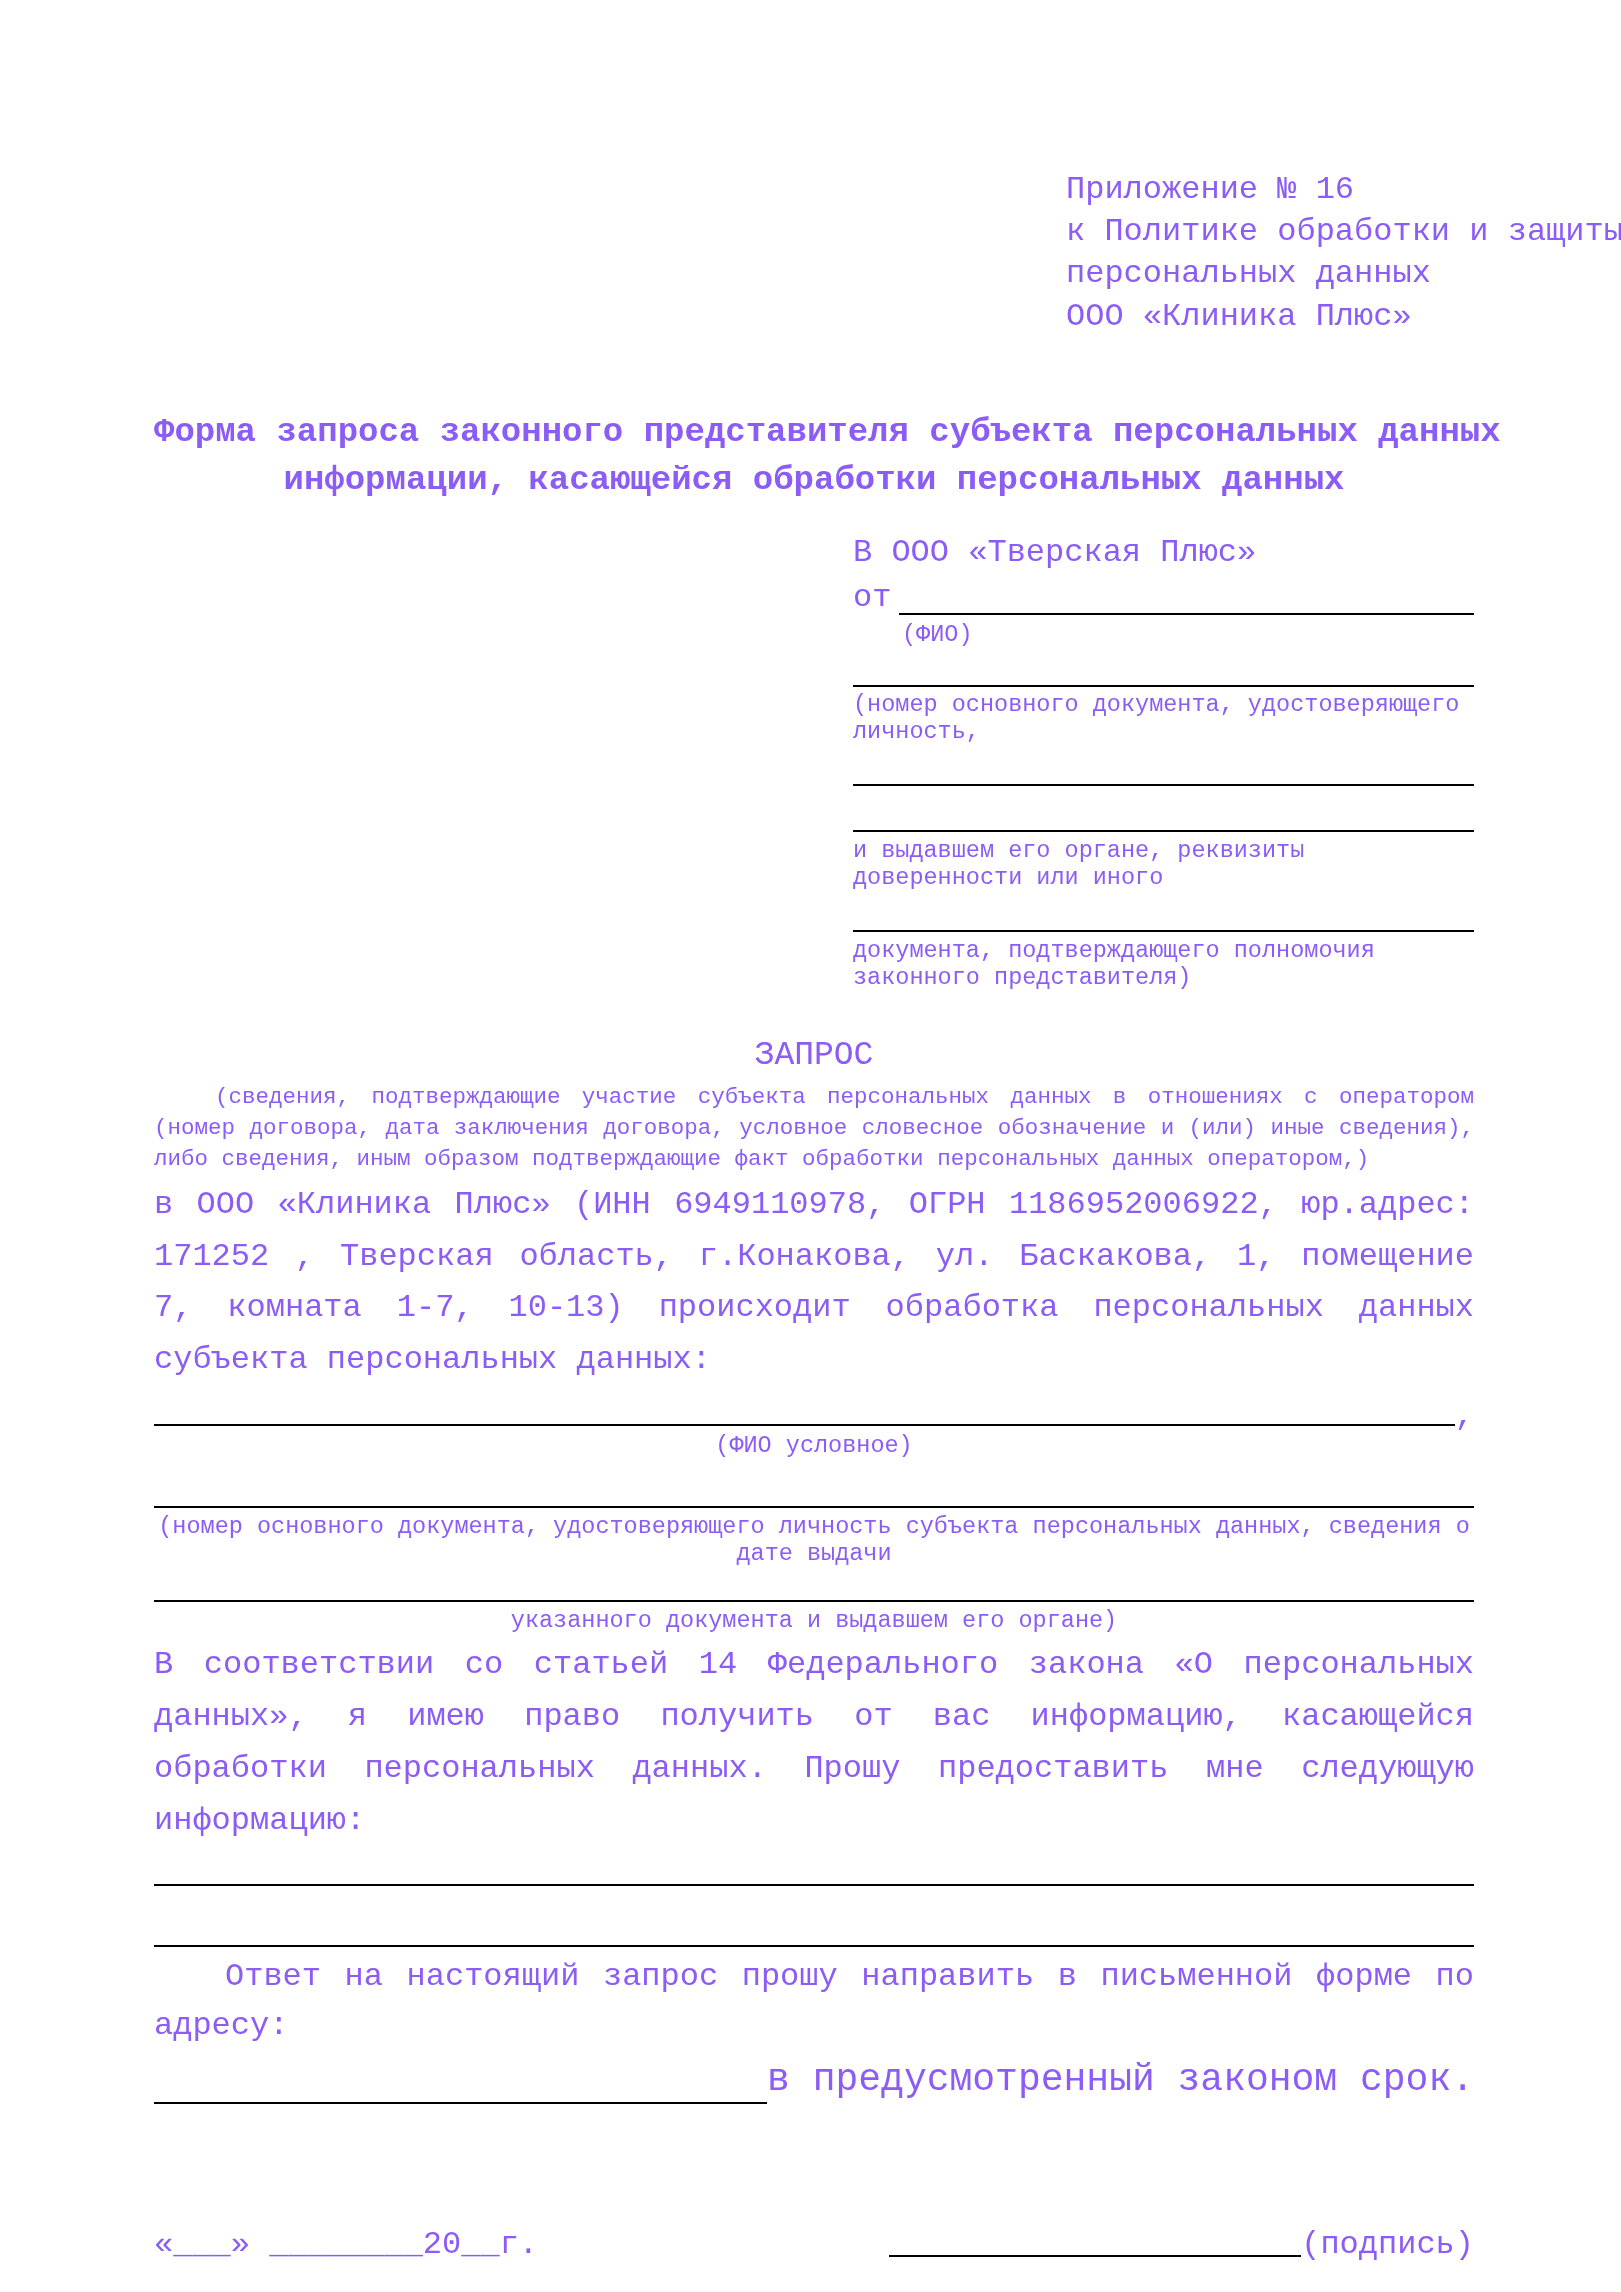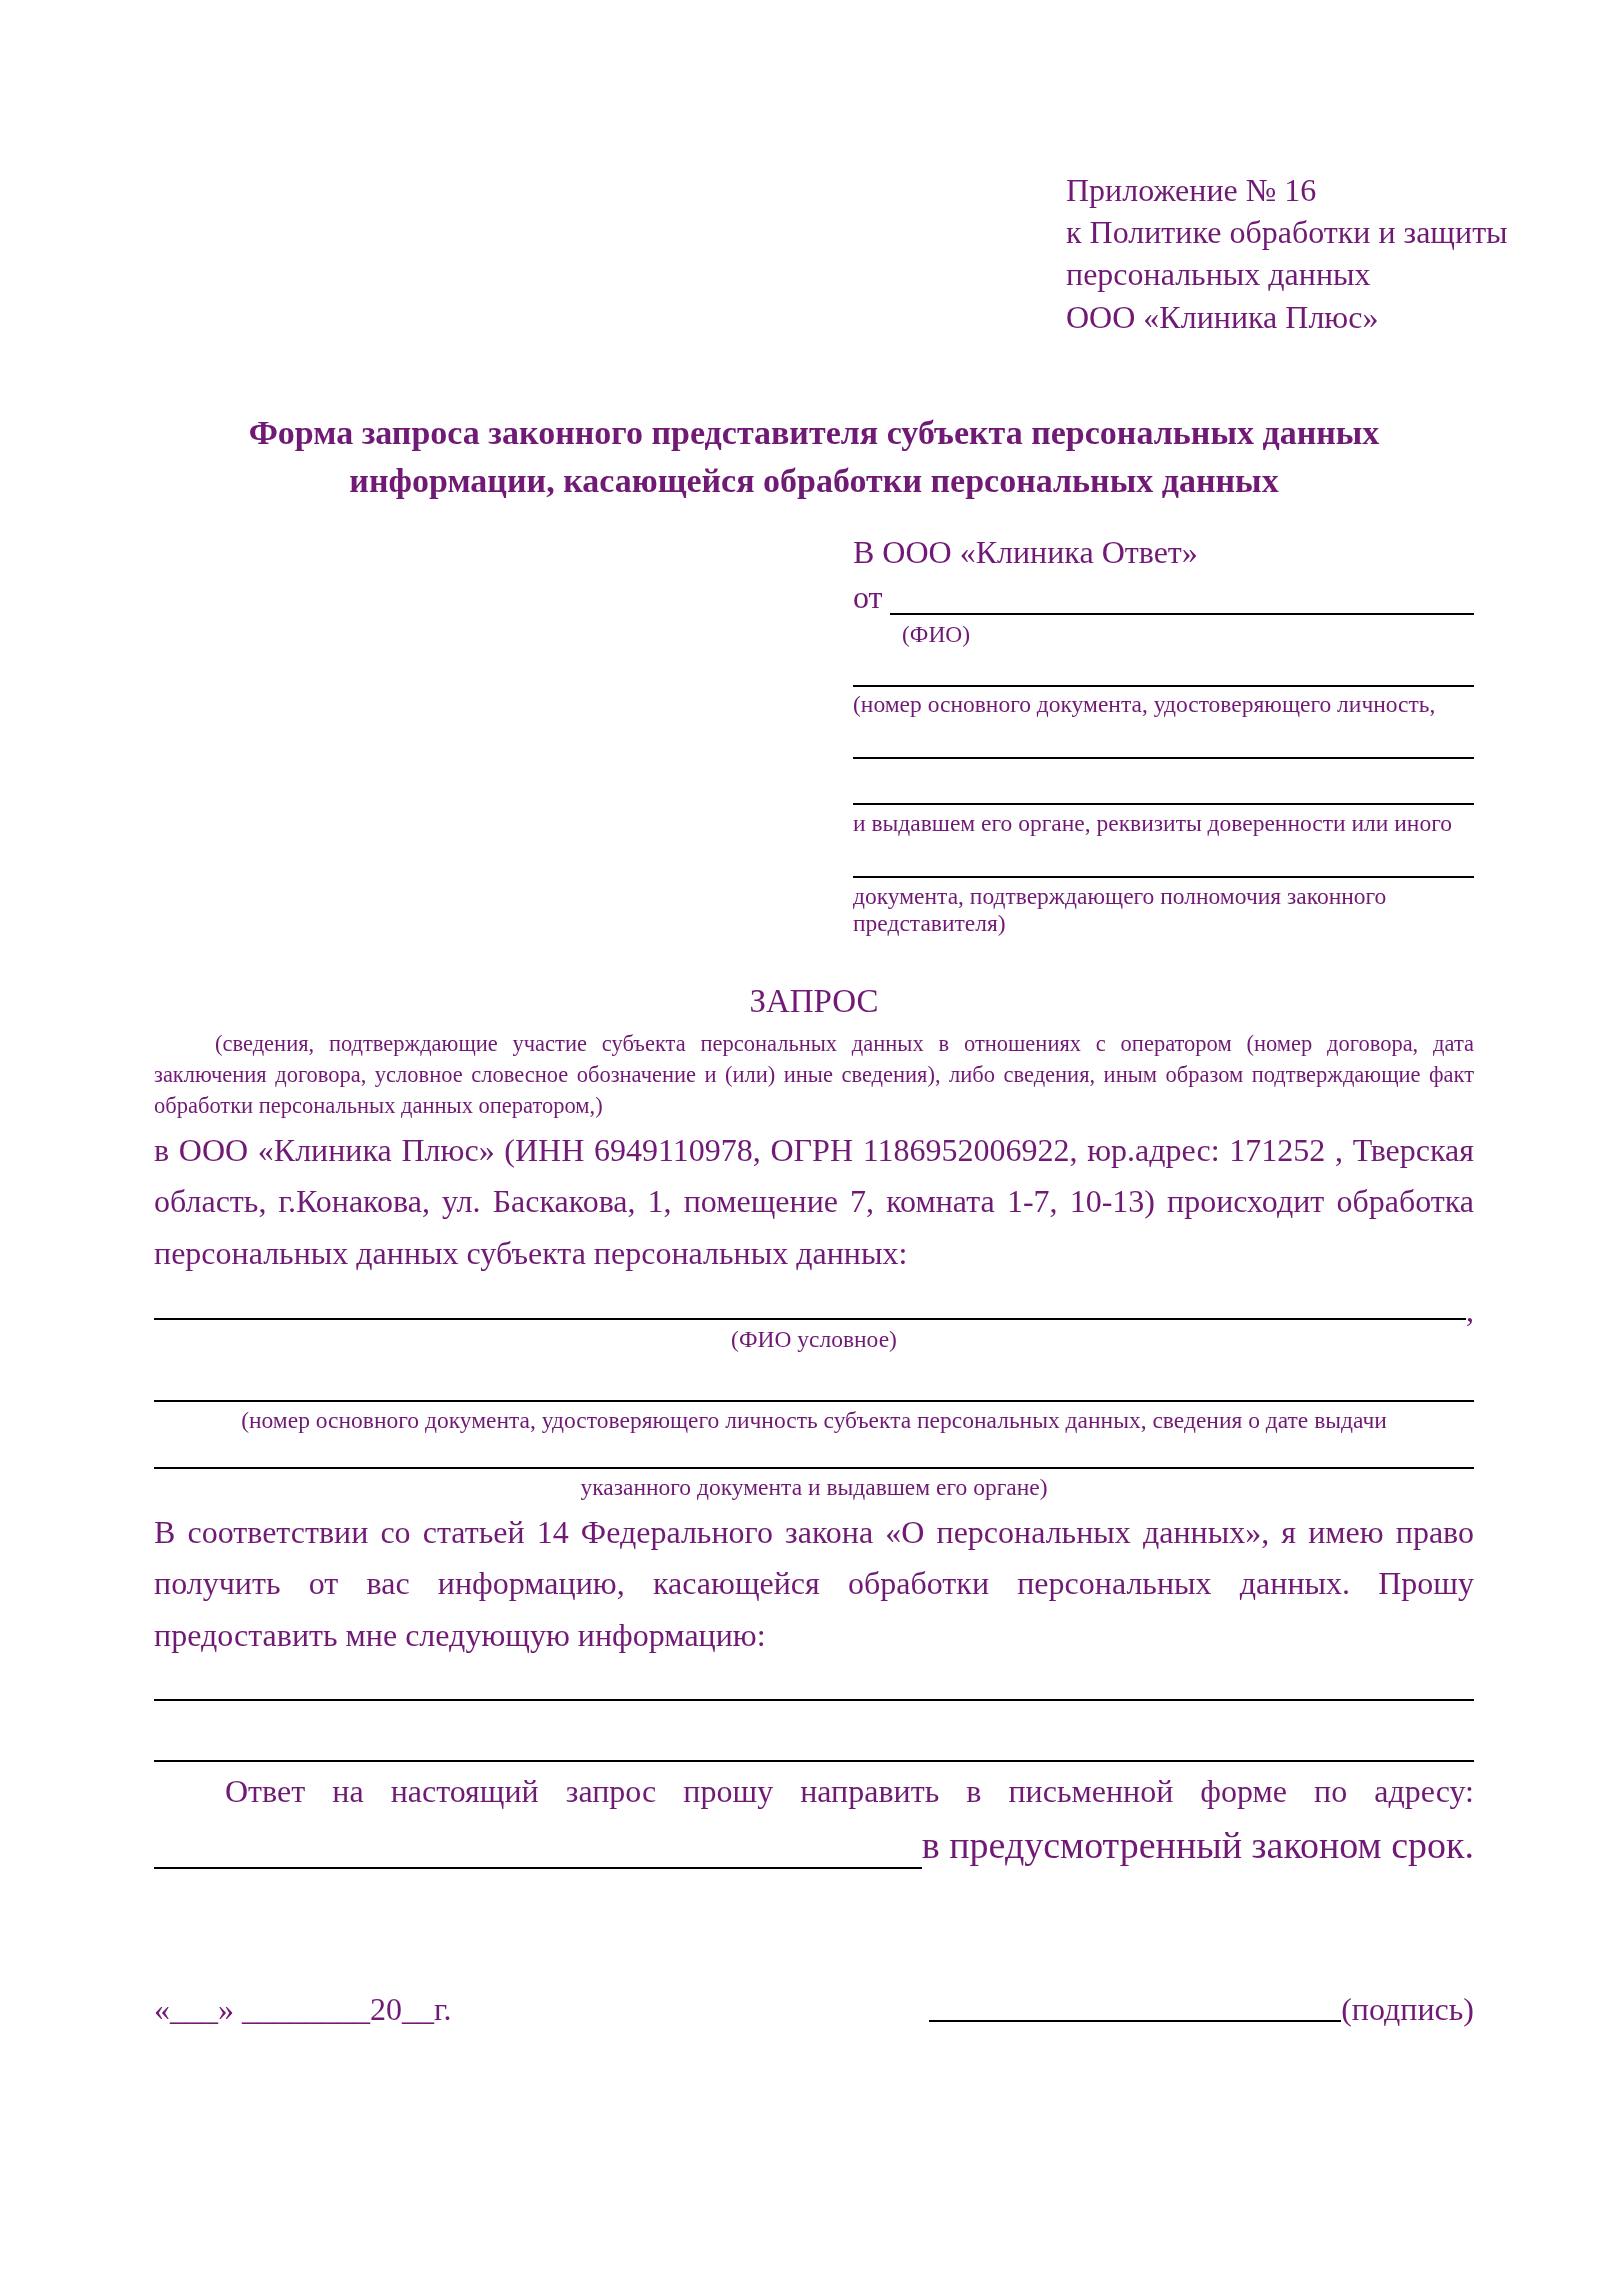--- a/index.html
+++ b/index.html
@@ -1,22 +1,22 @@
 <!DOCTYPE html>
 <html><head>
 <meta charset="utf-8">
 <style>
   html, body { margin: 0; padding: 0; background: #ffffff; }
   .page {
     position: relative;
     width: 1621px;
     height: 2293px;
     background: #ffffff;
-    color: #701a75;
-    font-family: Liberation Serif, serif;
+    color: #8b5cf6;
+    font-family: Liberation Mono, monospace;
     box-sizing: border-box;
     padding: 169px 147px 0 154px;
     overflow: hidden;
   }
   .appendix-block {
     margin-left: 912px;
     font-size: 32px;
     line-height: 1.32;
     white-space: nowrap;
   }
@@ -134,21 +134,21 @@
     <div>персональных данных</div>
     <div>ООО «Клиника Плюс»</div>
   </div>
 
   <div class="doc-title">
     <div>Форма запроса законного представителя субъекта персональных данных</div>
     <div>информации, касающейся обработки персональных данных</div>
   </div>
 
   <div class="addressee">
-    <div>В ООО «Клиника Ответ»</div>
+    <div>В ООО «Тверская Плюс»</div>
     <div class="from-row">
       <span>от</span>
       <span class="fill-line"></span>
     </div>
     <div class="addr-caption fio-caption">(ФИО)</div>
 
     <div class="addr-line first"></div>
     <div class="addr-caption">(номер основного документа, удостоверяющего личность,</div>
 
     <div class="addr-line"></div>

